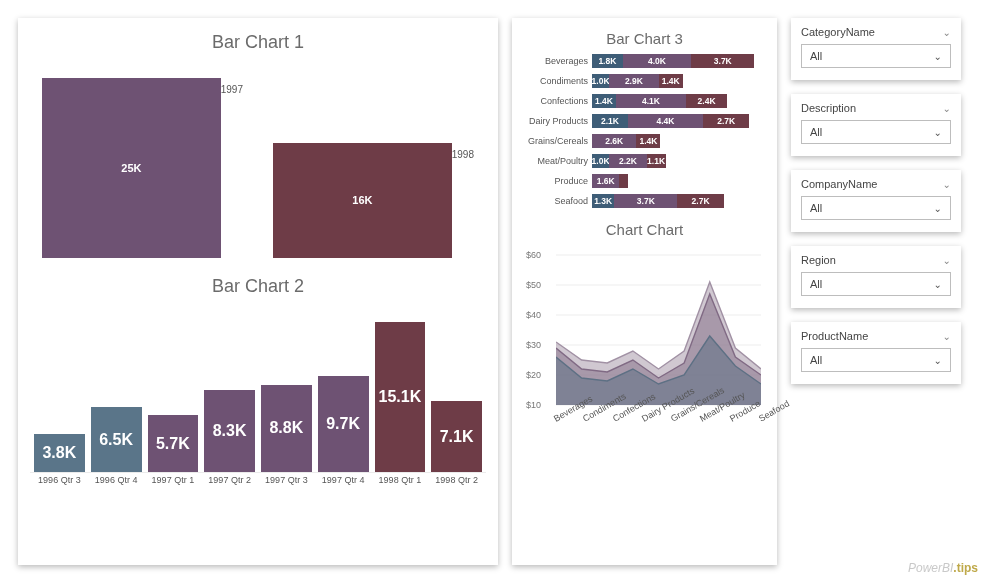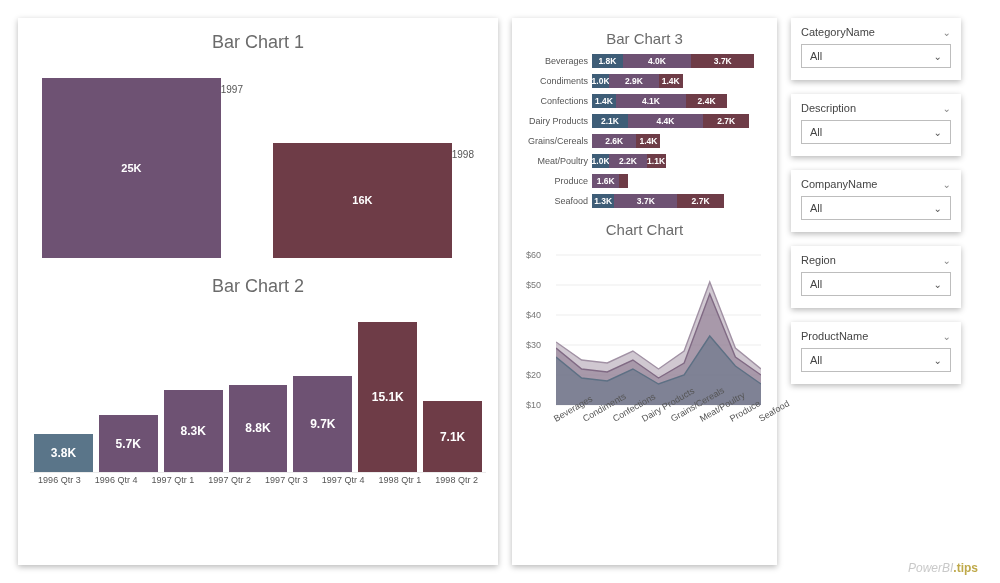--- a/index.html
+++ b/index.html
@@ -54,21 +54,21 @@
     align-items:flex-end;
     justify-content:space-between;
     height:165px;
     gap:6px;
     padding:0 2px;
   }
   .bars2 .bcol { flex:1; display:flex; flex-direction:column; align-items:center; }
   .bars2 .bar {
     width:100%;
     display:flex; align-items:center; justify-content:center;
-    color:#fff; font-size:12px; font-weight:600;
+    color:#fff; font-size:16px; font-weight:600;
   }
   .divline { border-top:1px solid rgba(0,0,0,0.08); margin:0 -2px 0 -2px;}
   
   .bars3 { display:flex; flex-direction:column; gap:4px; font-size:9px; color:#444; }
   .bars3 .row { display:flex; align-items:center; height:16px; gap:4px;}
   .bars3 .cat { flex:0 0 62px; text-align:right; font-size:9px; color:#555;}
   .bars3 .track { flex:1; height:14px; display:flex; }
   .bars3 .seg { height:100%; display:flex; align-items:center; justify-content:center; color:#fff; font-size:8.5px; font-weight:600;}
   
   .area-wrap { position:relative; height:210px; margin-top:6px;}
@@ -110,20 +110,23 @@
         <div class="bcol">
           <div class="bar" style="height: 115.2px; background: rgb(110, 60, 71);">16K</div>
           <div class="lab">1998</div>
         </div>
       </div>
 
     <div class="title" style="margin-top:18px">Bar Chart 2</div>
     <div class="bars2" id="bars2">
         <div class="bcol">
           <div class="bar" style="height: 37.7483px; background: rgb(90, 117, 137);">3.8K</div>
+        </div>
+        <div class="bcol">
+          <div class="bar" style="height: 64.5695px; background: rgb(90, 117, 137);">6.5K</div>
         </div>
         <div class="bcol">
           <div class="bar" style="height: 56.6225px; background: rgb(110, 82, 115);">5.7K</div>
         </div>
         <div class="bcol">
           <div class="bar" style="height: 82.4503px; background: rgb(110, 82, 115);">8.3K</div>
         </div>
         <div class="bcol">
           <div class="bar" style="height: 87.4172px; background: rgb(110, 82, 115);">8.8K</div>
         </div>

